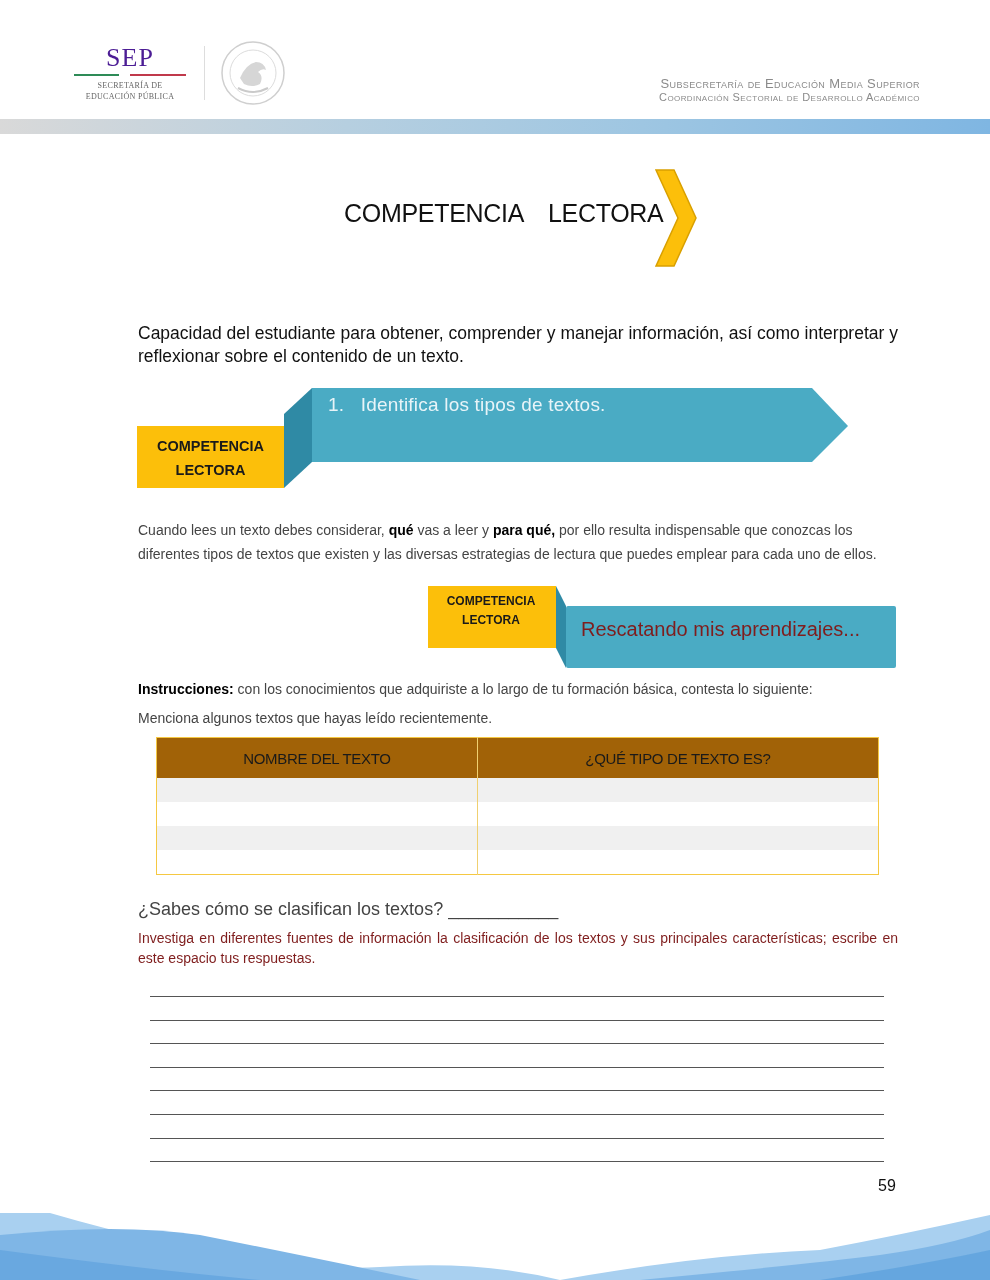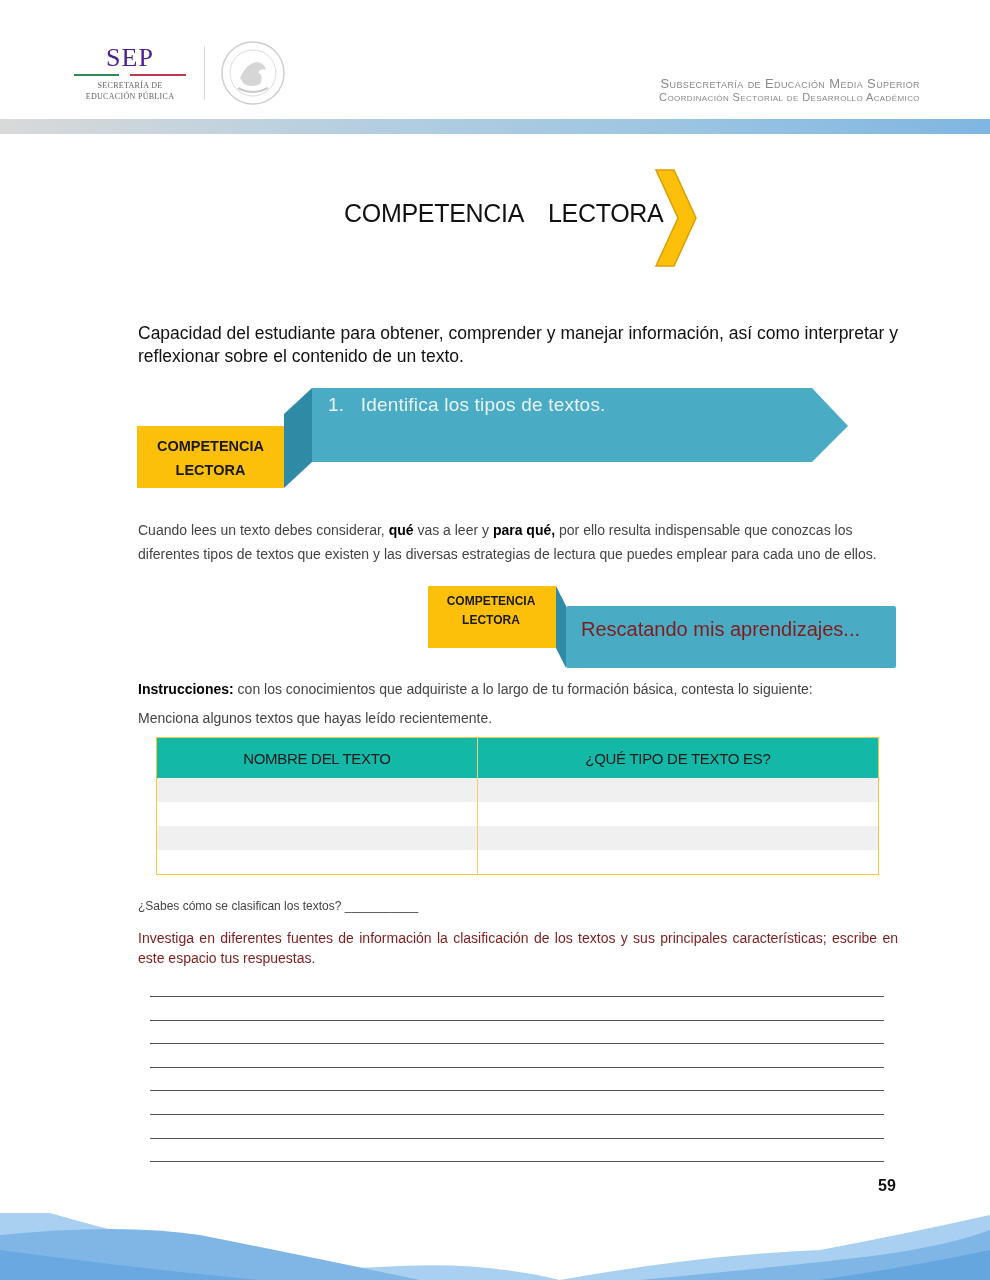--- a/index.html
+++ b/index.html
@@ -43,34 +43,34 @@
   .b2-yellow-text { left: 428px; top: 592px; width: 126px; text-align: center; font-size: 12px; font-weight: bold; color: #1a1a1a; line-height: 19px; }
   .b2-text { left: 581px; top: 618px; font-size: 20px; color: #7f1d1d; }
 
   
   .instr { left: 138px; top: 681px; width: 760px; font-size: 14px; color: #444; }
   .instr b { color: #000; }
   .menciona { left: 138px; top: 710px; font-size: 14px; color: #444; }
 
   
   .tbl { left: 156px; top: 737px; width: 723px; border-collapse: collapse; border: 1px solid #f5c842; }
-  .tbl th { background: #14b8a6; height: 38px; font-size: 15px; font-weight: normal; color: #1a1a1a; border-right: 1px solid #f0d070; letter-spacing: -0.3px; }
+  .tbl th { background: #a16207; height: 38px; font-size: 15px; font-weight: normal; color: #1a1a1a; border-right: 1px solid #f0d070; letter-spacing: -0.3px; }
   .tbl td { height: 22px; border-right: 1px solid #f0d070; }
   .tbl tr.alt td { background: #f0f0f0; }
   .tbl th:last-child, .tbl td:last-child { border-right: none; }
 
   
-  .q1 { left: 138px; top: 899px; font-size: 12px; color: #444; }
+  .q1 { left: 138px; top: 899px; font-size: 18px; color: #444; }
   .q2 { left: 138px; top: 928px; width: 760px; font-size: 14px; line-height: 20px; color: #7f1d1d; text-align: justify; }
 
   
   .answer-lines { left: 150px; top: 996px; width: 734px; }
   .answer-line { height: 23.6px; border-top: 1px solid #555; box-sizing: border-box; }
 
-  .page-num { left: 878px; top: 1177px; font-size: 16px; font-weight: bold; color: #111; }
+  .page-num { left: 878px; top: 1177px; font-size: 16px; font-weight: normal; color: #111; }
 
   .footer-wave { left: 0; top: 1195px; width: 990px; height: 85px; }
 </style>
 </head>
 <body>
 
 <div class="abs sep-logo">
   <div class="sep-word">SEP</div>
   <div class="sep-rule"></div>
   <div class="sep-sub">SECRETARÍA DE</div>

